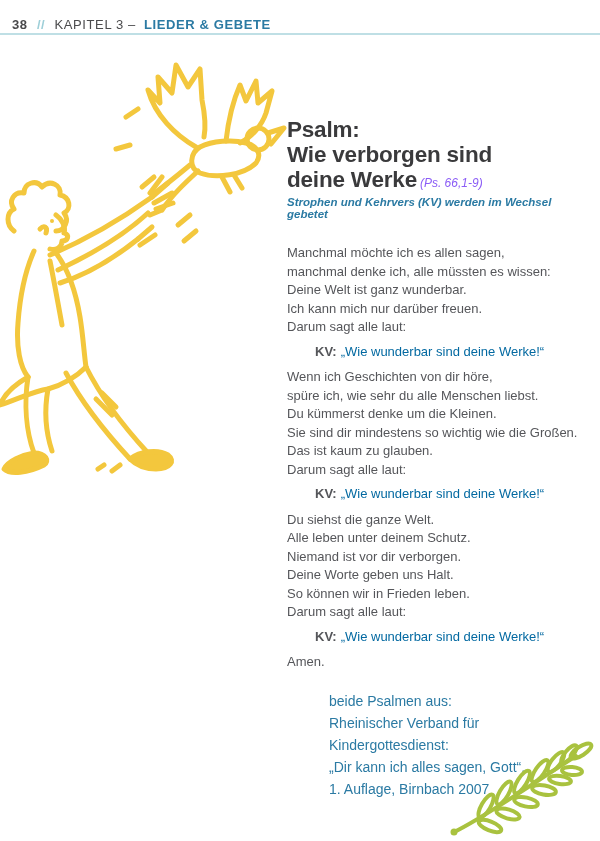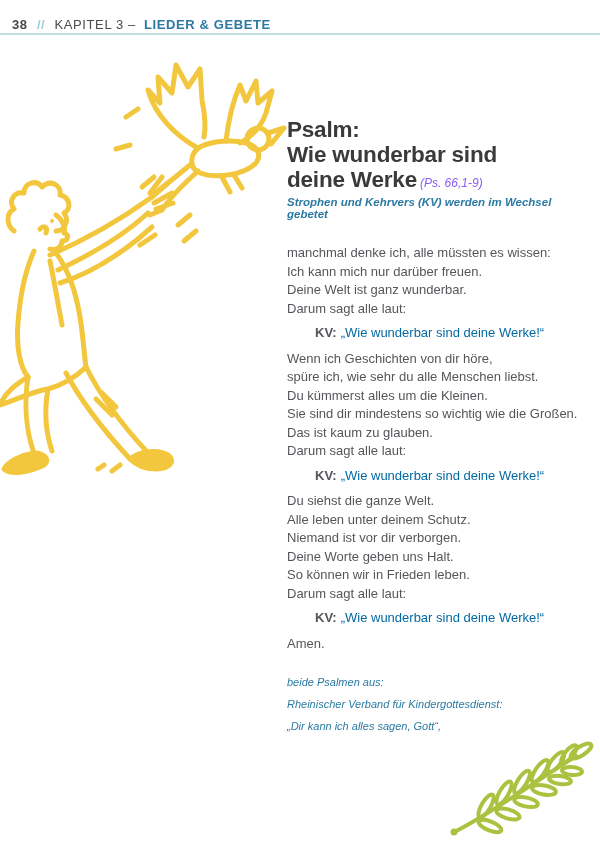--- a/index.html
+++ b/index.html
@@ -76,23 +76,23 @@
   .refrain {
     margin: 6px 0 7px 28px;
     line-height: 18.5px;
   }
   .refrain .prefix { color: #55565a; margin-right: 4px; font-weight: bold; }
   .refrain .rtext { font-weight: normal; color: #0369a1; }
   .amen { line-height: 18.5px; }
 
   .citation {
     margin-top: 18px;
-    font-size: 11px;
-    font-style: italic;
+    font-size: 14px;
     color: #2b7aa3;
+    margin-left: 42px;
   }
   .citation p { line-height: 22px; }
 </style>
 </head>
 <body>
 
 <div class="page">
 
   <div class="header">
     <span class="pagenum">38</span>
@@ -143,39 +143,40 @@
 
       <path fill="#f3c73d" d="M 130,404 C 140,396 158,394 168,400 C 176,406 170,414 156,414 C 146,414 136,410 130,404 Z"></path>
       <path fill="#f3c73d" d="M 34,398 C 22,400 8,406 4,414 C 10,420 28,418 44,410 C 50,406 46,398 34,398 Z"></path>
       <path d="M 112,416 L 120,410 M 98,414 L 104,410"></path>
     </g>
   </svg>
 
   <main class="content">
     <h1 class="title">
       <span class="t-line">Psalm:</span>
-      <span class="t-line">Wie wunderbar sind</span>
+      <span class="t-line">Wie verborgen sind</span>
       <span class="t-line"><span>deine Werke</span><span class="ref">(Ps. 66,1-9)</span></span>
     </h1>
     <p class="subtitle">Strophen und Kehrvers (KV) werden im Wechsel gebetet</p>
 
     <div class="psalm-body">
 
       <div class="stanza">
+        <p class="line">Manchmal möchte ich es allen sagen,</p>
         <p class="line">manchmal denke ich, alle müssten es wissen:</p>
+        <p class="line">Deine Welt ist ganz wunderbar.</p>
         <p class="line">Ich kann mich nur darüber freuen.</p>
-        <p class="line">Deine Welt ist ganz wunderbar.</p>
         <p class="line">Darum sagt alle laut:</p>
         <p class="refrain"><span class="prefix">KV:</span><span class="rtext">„Wie wunderbar sind deine Werke!“</span></p>
       </div>
 
       <div class="stanza">
         <p class="line">Wenn ich Geschichten von dir höre,</p>
         <p class="line">spüre ich, wie sehr du alle Menschen liebst.</p>
-        <p class="line">Du kümmerst alles um die Kleinen.</p>
+        <p class="line">Du kümmerst denke um die Kleinen.</p>
         <p class="line">Sie sind dir mindestens so wichtig wie die Großen.</p>
         <p class="line">Das ist kaum zu glauben.</p>
         <p class="line">Darum sagt alle laut:</p>
         <p class="refrain"><span class="prefix">KV:</span><span class="rtext">„Wie wunderbar sind deine Werke!“</span></p>
       </div>
 
       <div class="stanza">
         <p class="line">Du siehst die ganze Welt.</p>
         <p class="line">Alle leben unter deinem Schutz.</p>
         <p class="line">Niemand ist vor dir verborgen.</p>
@@ -185,20 +186,21 @@
         <p class="refrain"><span class="prefix">KV:</span><span class="rtext">„Wie wunderbar sind deine Werke!“</span></p>
       </div>
 
       <p class="amen">Amen.</p>
     </div>
 
     <div class="citation">
       <p>beide Psalmen aus:</p>
       <p>Rheinischer Verband für Kindergottesdienst:</p>
       <p>„Dir kann ich alles sagen, Gott“,</p>
+      <p>1. Auflage, Birnbach 2007</p>
     </div>
   </main>
 
   <svg class="illu-fern" width="150" height="100" viewBox="0 0 150 100">
     <g stroke="#a9c23f" stroke-width="4" fill="none" stroke-linecap="round" stroke-linejoin="round">
       <path d="M 6,94 C 35,80 75,52 128,18"></path>
       <circle cx="6" cy="94" r="3.5" fill="#a9c23f" stroke="none"></circle>
       <ellipse cx="133" cy="13" rx="12" ry="4.5" transform="rotate(-33 133 13)"></ellipse>
       <ellipse cx="38" cy="68" rx="13" ry="4.5" transform="rotate(-60 38 68)"></ellipse>
       <ellipse cx="42" cy="88" rx="12" ry="4.5" transform="rotate(22 42 88)"></ellipse>

